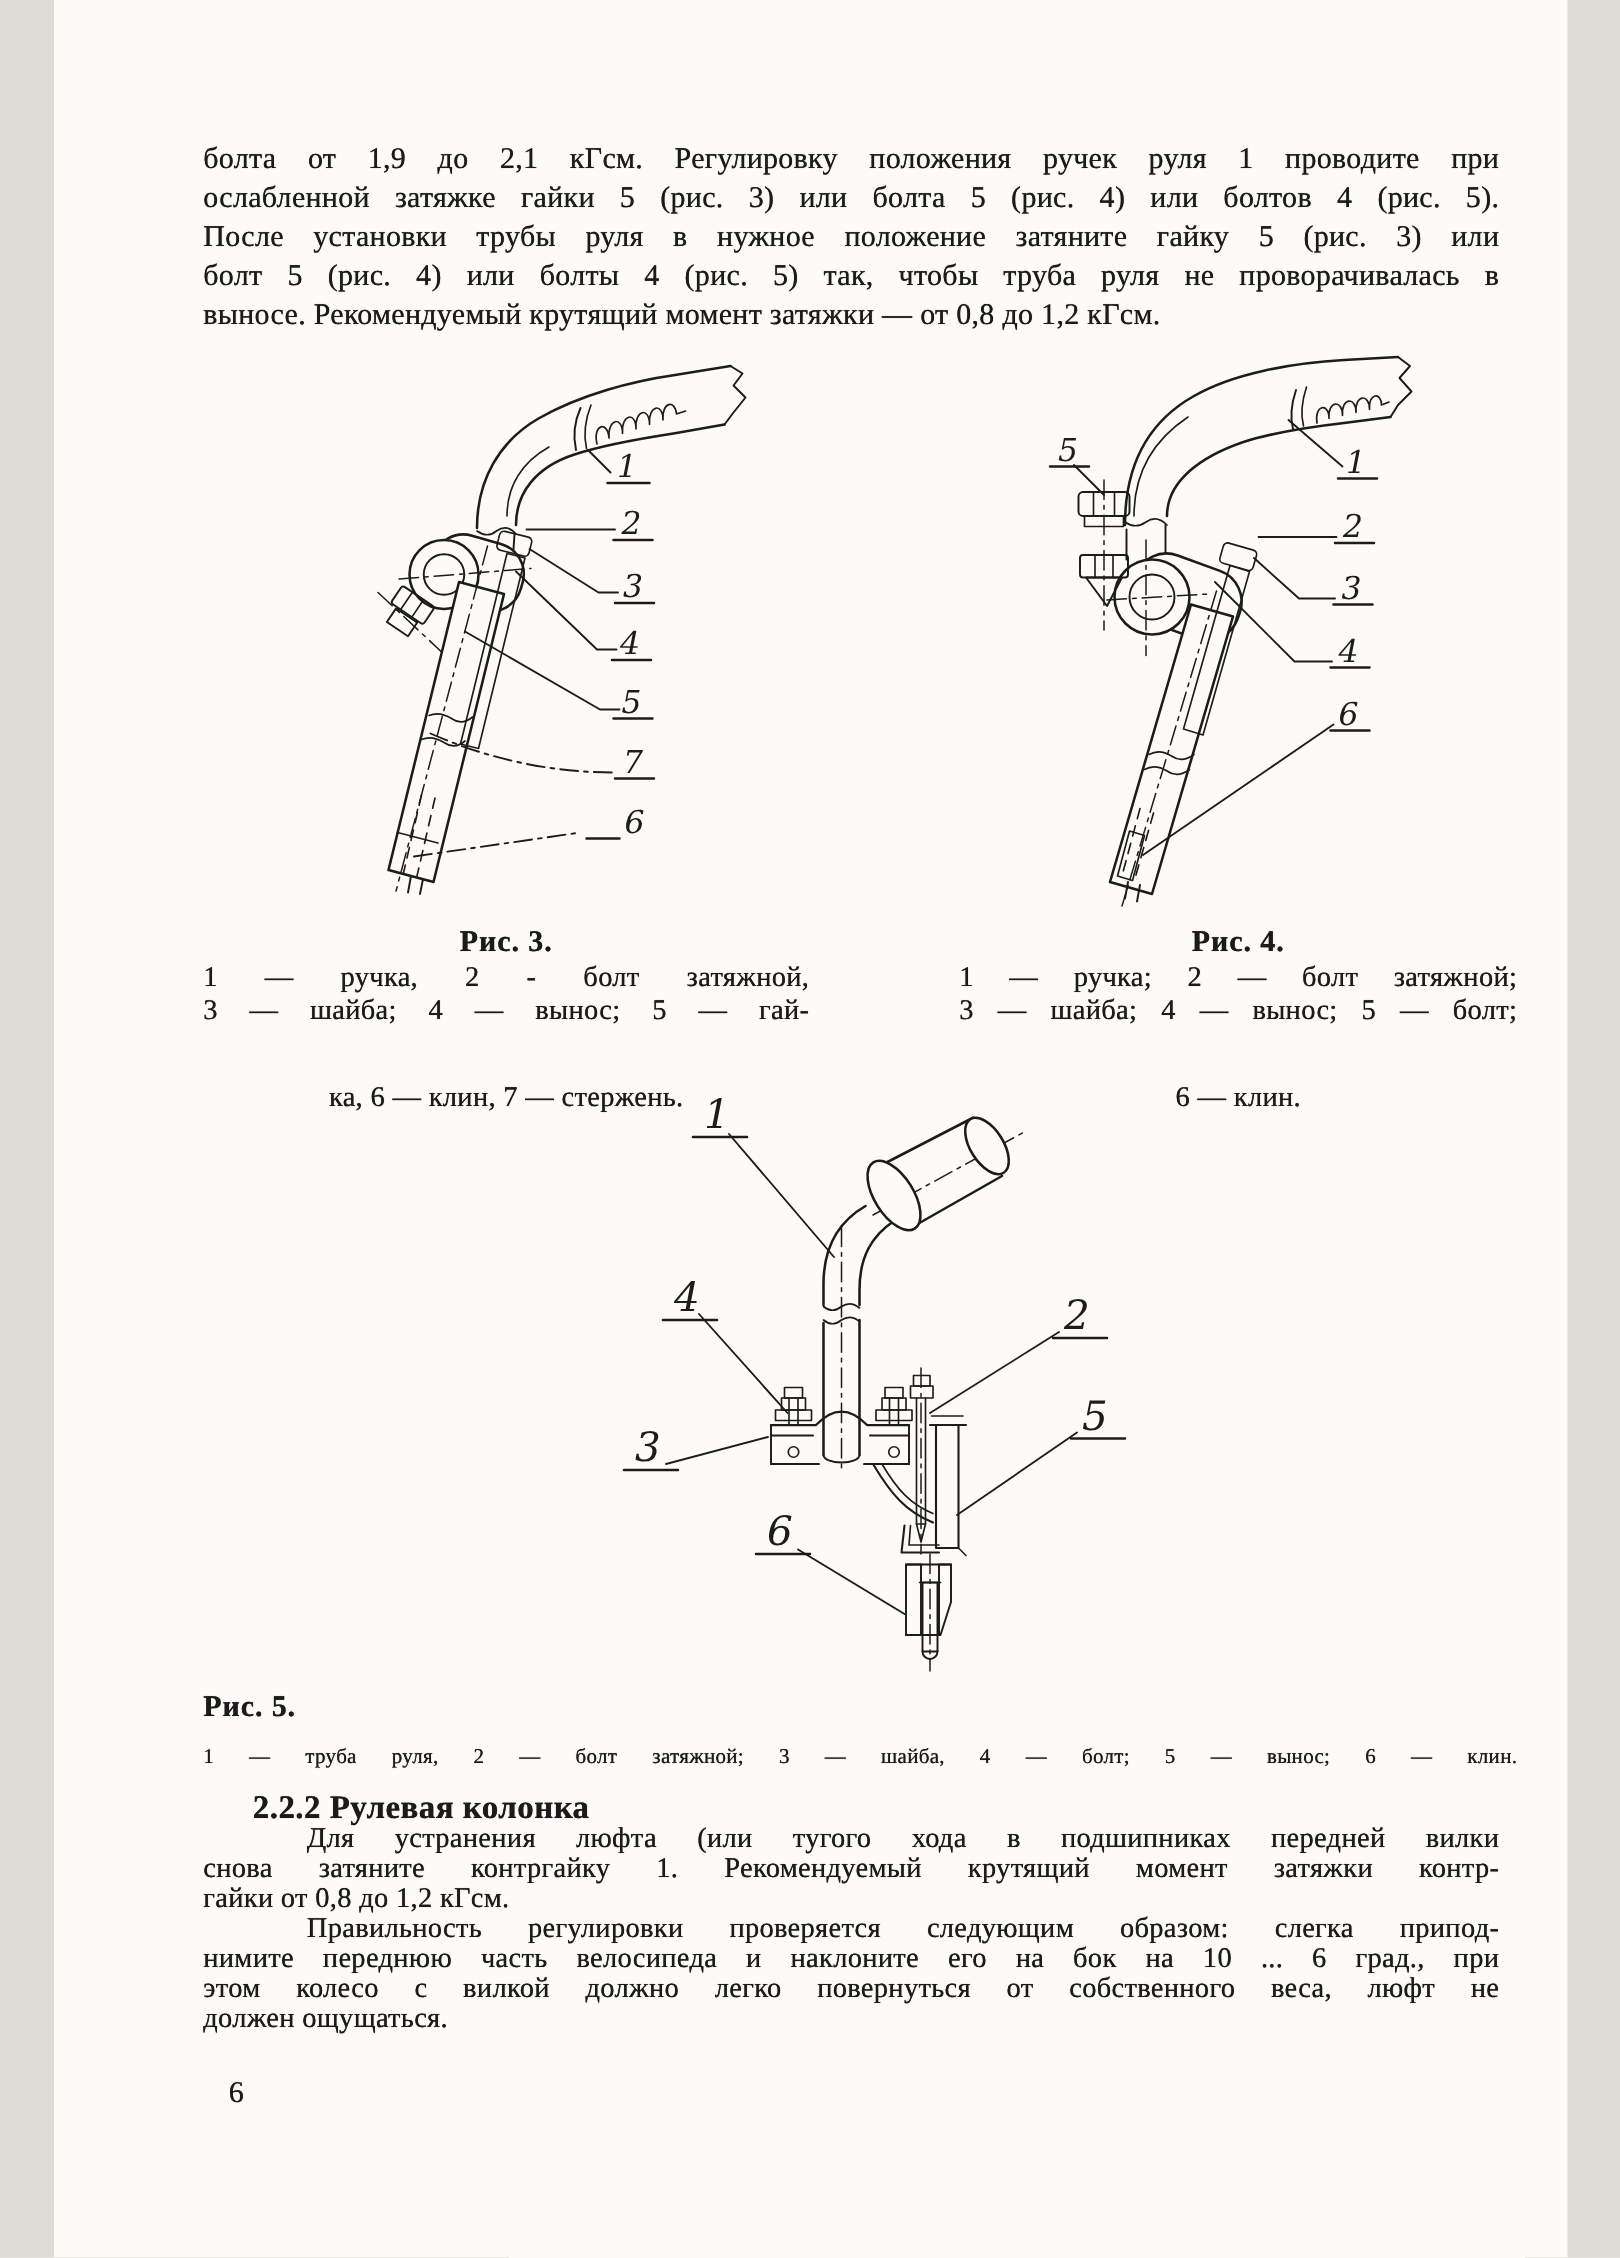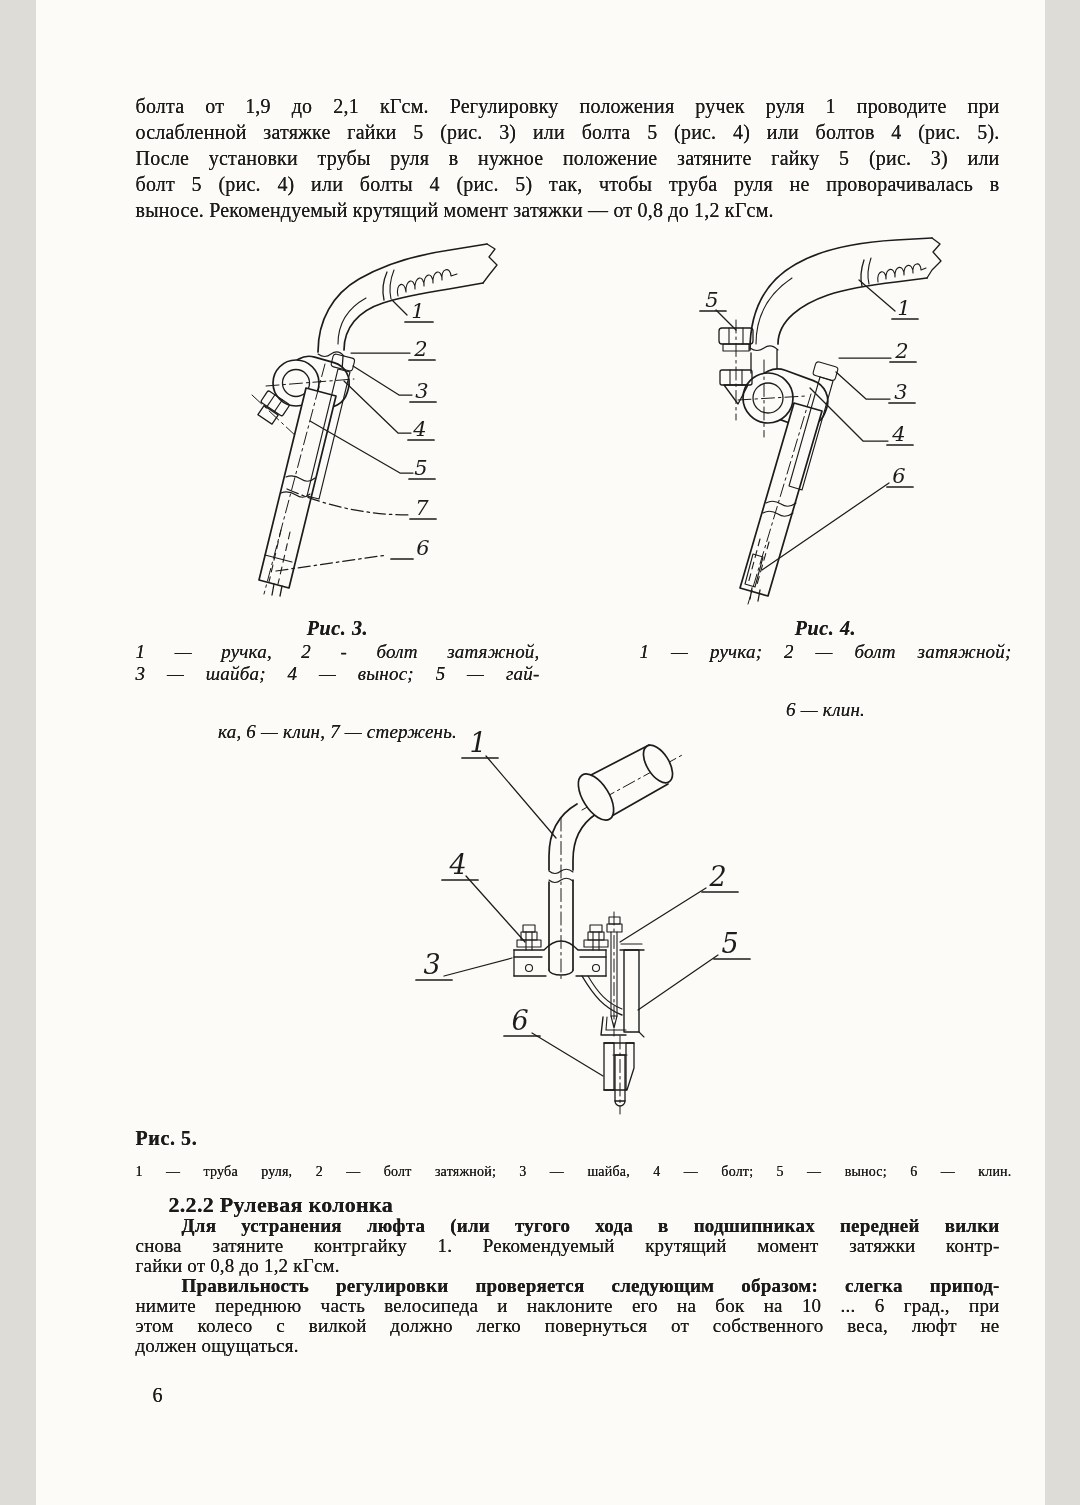--- a/index.html
+++ b/index.html
@@ -3,29 +3,29 @@
 <meta charset="utf-8">
 <style>
   html,body{margin:0;padding:0;background:#dedcd6;}
   .page{position:relative;width:1009px;height:1505px;margin:0 auto;background:#fcfbf7;
         font-family:"Liberation Serif",serif;color:#1b1b1b;overflow:hidden;}
   .txt{position:absolute;letter-spacing:.2px;text-shadow:0 0 .45px currentColor;}
   .jl{text-align:justify;text-align-last:justify;}
   .ll{text-align:left;text-align-last:left;}
   .cl{text-align:right;text-align-last:center;margin-top:36px;}
   .intro{top:93px;left:100px;width:864px;font-size:20px;line-height:26px;}
-  .cap{font-size:19px;line-height:22px;font-style:italic;}
+  .cap{font-size:19px;line-height:22px;}
   .cap3{top:615px;left:100px;width:404px;}
   .cap4{top:615px;left:604px;width:372px;}
   .capt{font-weight:bold;text-align:center;line-height:26px;letter-spacing:.6px;font-size:20px;}
   .fig5title{top:1127px;left:100px;width:876px;font-size:20px;font-weight:bold;letter-spacing:.6px;}
   .legend{top:1161px;left:100px;width:876px;font-size:14px;line-height:22px;}
   .heading{top:1192px;left:133px;font-size:22px;font-weight:bold;letter-spacing:.3px;}
   .paras{top:1216px;left:100px;width:864px;font-size:19px;line-height:20px;}
-  .ind{margin-left:46px;font-weight:bold;}
+  .ind{margin-left:69px;}
   .pageno{top:1384px;left:117px;font-size:20px;}
   .fig{position:absolute;}
   #fig3{left:150px;top:232px;}
   #fig4{left:620px;top:232px;}
   #fig5{left:350px;top:718px;}
   svg{overflow:visible;}
   .ln{stroke:#1c1c1c;fill:none;stroke-linecap:round;stroke-linejoin:round;}
   .tube{stroke-width:1.7;fill:#fcfbf7;}
   .thin{stroke-width:1.1;}
   .med{stroke-width:1.3;}
@@ -179,20 +179,21 @@
   <div class="txt cap cap3">
     <div class="capt">Рис. 3.</div>
     <div class="jl">1 — ручка, 2 - болт затяжной,</div>
     <div class="jl">3 — шайба; 4 — вынос; 5 — гай-</div>
     <div class="cl">ка, 6 — клин, 7 — стержень.</div>
   </div>
 
   <div class="txt cap cap4">
     <div class="capt">Рис. 4.</div>
     <div class="jl">1 — ручка; 2 — болт затяжной;</div>
+    <div class="jl">3 — шайба; 4 — вынос; 5 — болт;</div>
     <div class="cl">6 — клин.</div>
   </div>
 
   <svg id="fig5" class="fig" width="400" height="400" viewBox="0 0 400 400">
     <defs>
       <pattern id="h5" patternUnits="userSpaceOnUse" width="6" height="6" patternTransform="rotate(48)">
         <line x1="0" y1="0" x2="0" y2="6" stroke="#2a2a2a" stroke-width="1"></line>
       </pattern>
     </defs>
     <g>

